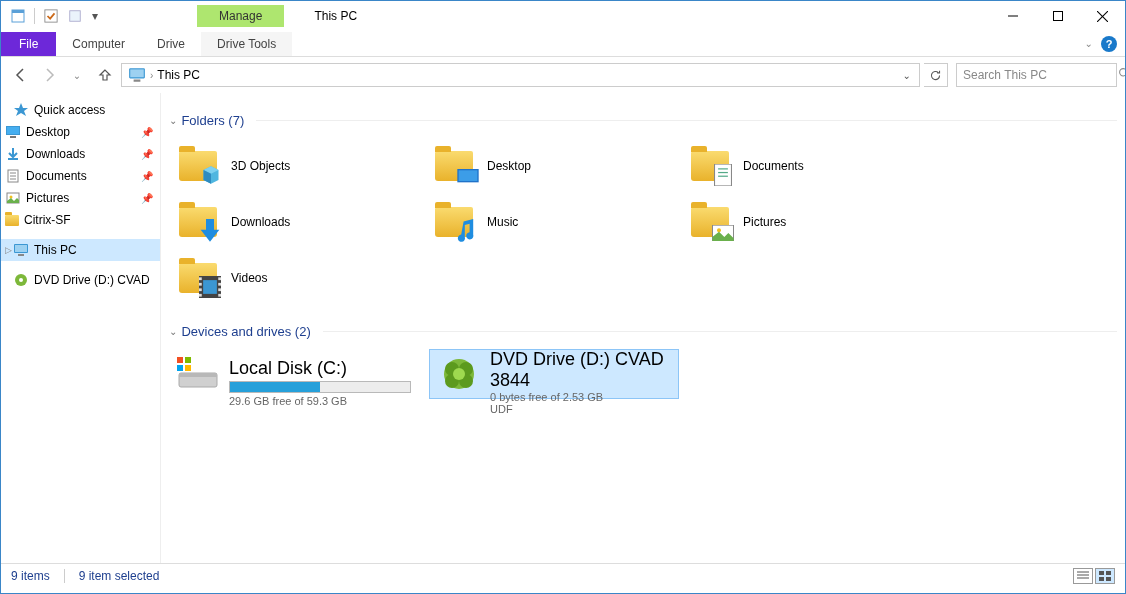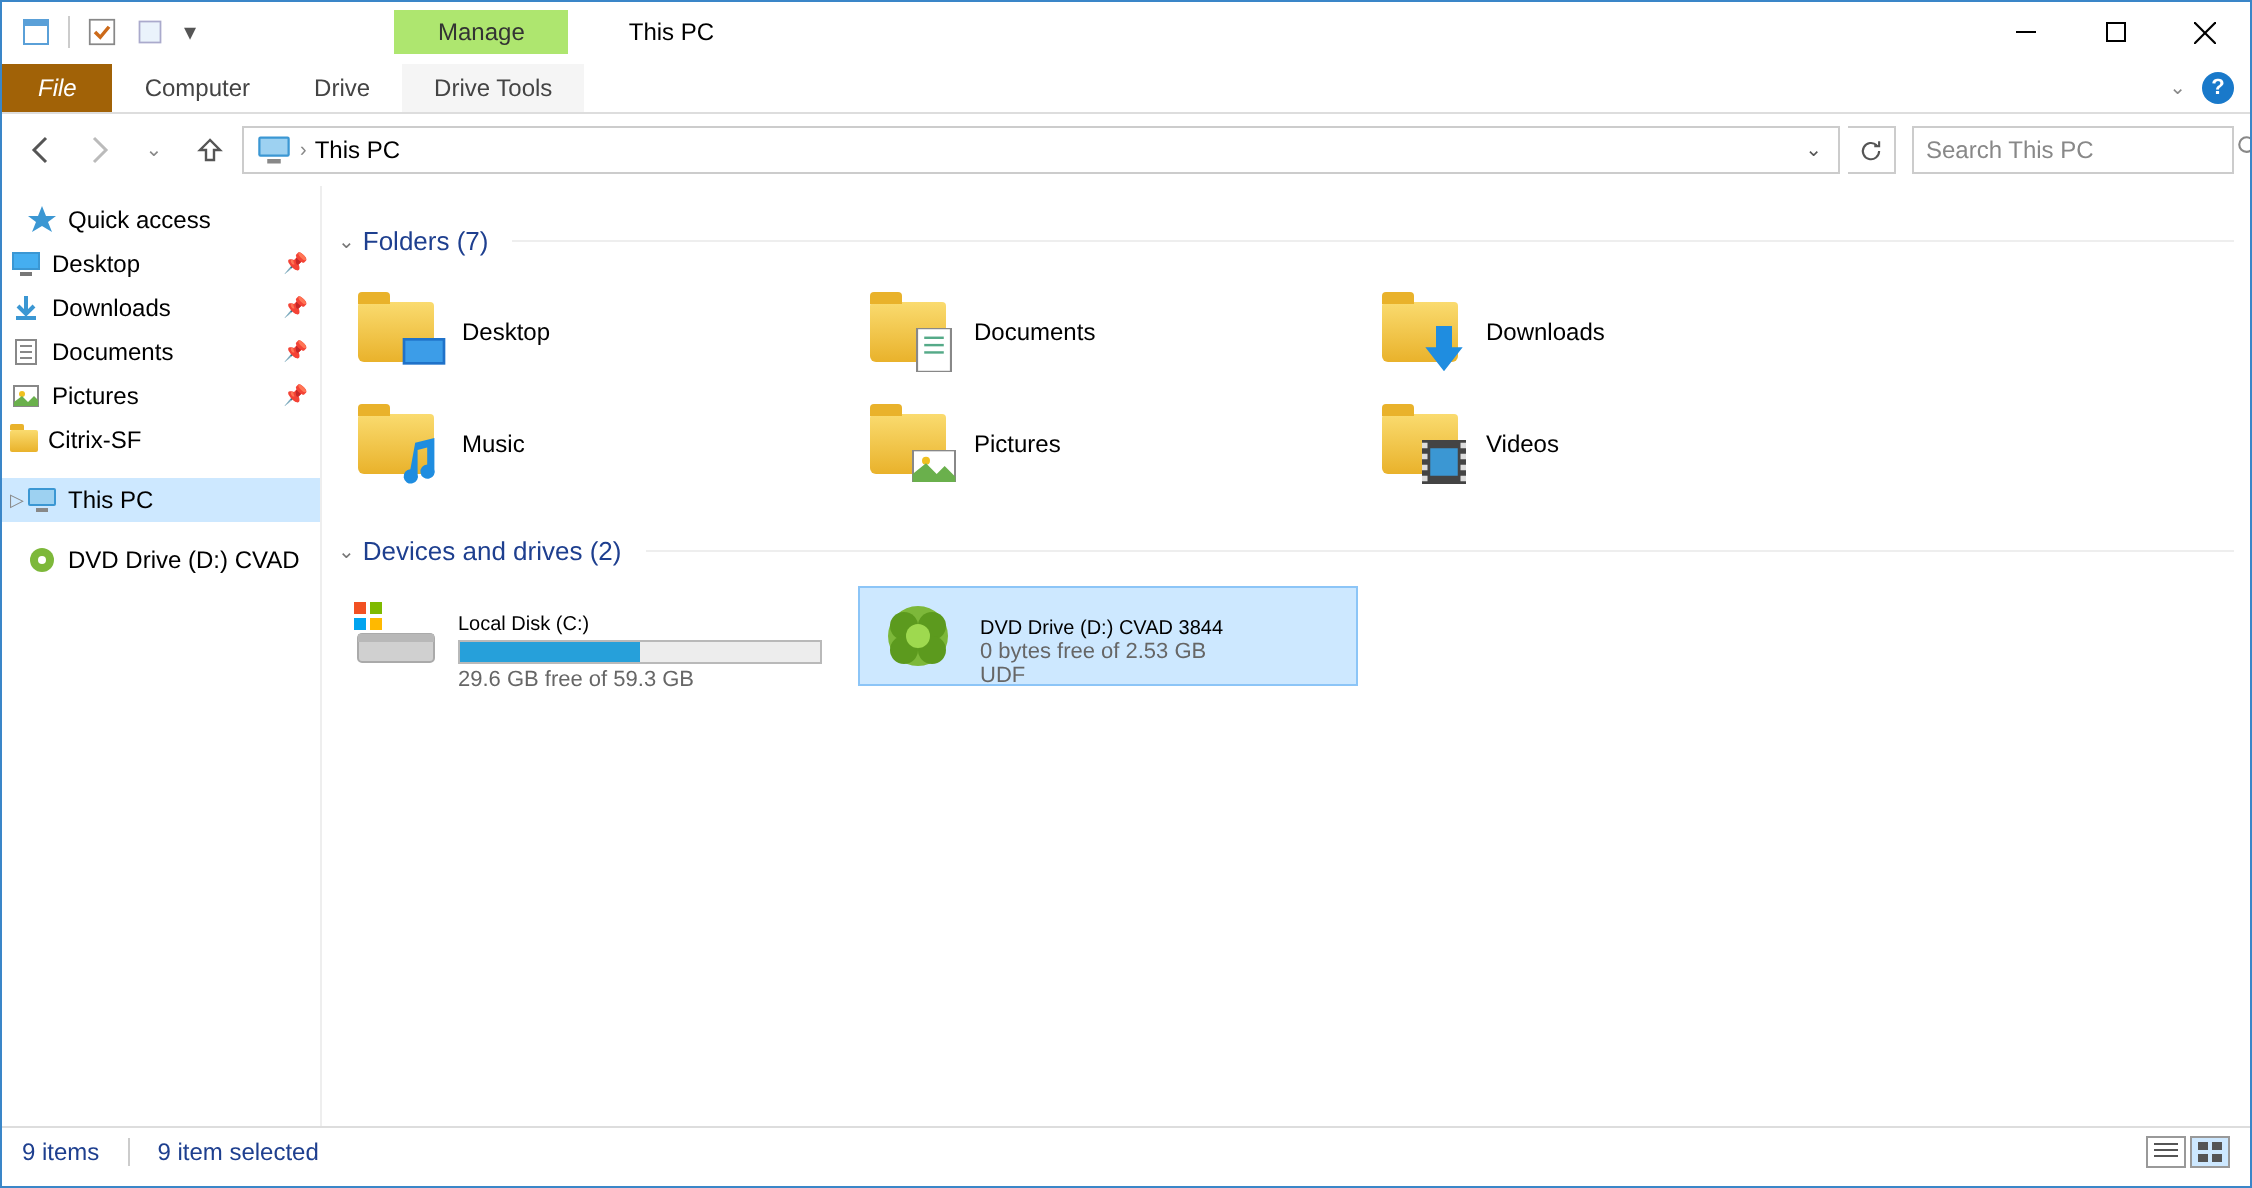--- a/index.html
+++ b/index.html
@@ -12,21 +12,21 @@
 .qat-sep { width: 1px; height: 16px; background: #ccc; margin: 0 3px; }
 .qat-chev { width: 14px; text-align: center; color: #555; }
 .context-tab-area { margin-left: 95px; display: flex; align-items: center; height: 30px; }
 .context-tab { background: #aee66f; color: #333; padding: 4px 22px; font-size: 12px; }
 .title-text { margin-left: 30px; font-size: 12px; }
 .win-controls { margin-left: auto; display: flex; }
 .win-btn { width: 45px; height: 30px; display: flex; align-items: center; justify-content: center; font-family: "Segoe UI Symbol", sans-serif; font-size: 11px; }
 
 
 .ribbon { height: 26px; display: flex; align-items: center; border-bottom: 1px solid #ddd; }
-.ribbon-file { background: #a16207; color: #fff; padding: 5px 18px; font-size: 12px; font-style: italic; }
+.ribbon-file { background: #6d28d9; color: #fff; padding: 5px 18px; font-size: 12px; }
 .ribbon-tab { padding: 5px 16px; font-size: 12px; color: #444; }
 .ribbon-tab.context { background: #f5f5f5; }
 .ribbon-right { margin-left: auto; display: flex; align-items: center; padding-right: 8px; gap: 8px; color: #888; }
 .help-icon { width: 16px; height: 16px; border-radius: 50%; background: #1979ca; color: #fff; display: flex; align-items: center; justify-content: center; font-size: 11px; font-weight: bold; }
 
 
 .navbar { height: 36px; display: flex; align-items: center; padding: 4px 8px; gap: 4px; }
 .nav-btn { width: 24px; height: 24px; display: flex; align-items: center; justify-content: center; color: #999; font-size: 14px; }
 .nav-btn.enabled { color: #555; }
 .address { flex: 1; height: 24px; border: 1px solid #ccc; display: flex; align-items: center; padding: 0 2px; }
@@ -59,21 +59,21 @@
 .folder-grid { display: flex; flex-wrap: wrap; gap: 0; margin-bottom: 18px; }
 .folder-item { width: 256px; height: 56px; display: flex; align-items: center; gap: 12px; padding: 4px 8px; }
 .folder-icon { width: 42px; height: 42px; flex-shrink: 0; display: flex; align-items: center; justify-content: center; }
 .folder-label { font-size: 12px; }
 
 .drives { display: flex; gap: 10px; }
 .drive-item { width: 250px; height: 50px; display: flex; align-items: center; gap: 10px; padding: 4px 8px; }
 .drive-item.selected { background: #cde8ff; border: 1px solid #8cc5f7; }
 .drive-icon { width: 42px; height: 42px; flex-shrink: 0; display: flex; align-items: center; justify-content: center; }
 .drive-info { flex: 1; }
-.drive-name { font-size: 10px; margin-top: 16px; }
+.drive-name { font-size: 18px; margin-top: 16px; }
 .drive-sub { font-size: 11px; color: #666; }
 .drive-bar { width: 100%; height: 12px; border: 1px solid #b9b9b9; background: #ededed; margin: 2px 0; }
 .drive-fill { height: 100%; background: #26a0da; }
 
 
 .statusbar { height: 24px; border-top: 1px solid #ddd; display: flex; align-items: center; padding: 0 10px; font-size: 12px; color: #1e3f8f; gap: 14px; }
 .statusbar .sep { width: 1px; height: 14px; background: #ccc; }
 .view-toggle { margin-left: auto; display: flex; gap: 2px; }
 .view-toggle .vb { width: 20px; height: 16px; border: 1px solid #999; display: flex; align-items: center; justify-content: center; font-size: 9px; }
 
@@ -258,20 +258,33 @@
   </div>
 
   <div class="content">
     <div class="group-header">
       <span class="chev">⌄</span>
       <span>Folders (7)</span>
       <div class="group-hr"></div>
     </div>
     <div class="folder-grid">
 
+      <div class="folder-item">
+        <div class="folder-icon">
+          <div style="position:relative;">
+              <div class="i-folder-yellow"></div>
+          <svg width="20" height="20" viewBox="0 0 16 16" style="position:absolute;bottom:-4px;right:-4px;">
+                <path d="M8 1 L14 4 L14 12 L8 15 L2 12 L2 4 Z" fill="#4fb6e0"></path>
+                <path d="M8 1 L14 4 L8 7 L2 4 Z" fill="#7dd0f0"></path>
+                <path d="M8 7 L8 15 L2 12 L2 4 Z" fill="#2e8bc0"></path>
+              </svg>
+            </div>
+        </div>
+        <span class="folder-label">3D Objects</span>
+      </div>
 
       <div class="folder-item">
         <div class="folder-icon">
           <div style="position:relative;">
               <div class="i-folder-yellow"></div>
           <svg width="22" height="16" viewBox="0 0 16 12" style="position:absolute;bottom:-4px;right:-6px;">
                 <rect x="0" y="0" width="16" height="10" fill="#1f72c9"></rect>
                 <rect x="1" y="1" width="14" height="8" fill="#3c9de8"></rect>
               </svg>
             </div>

